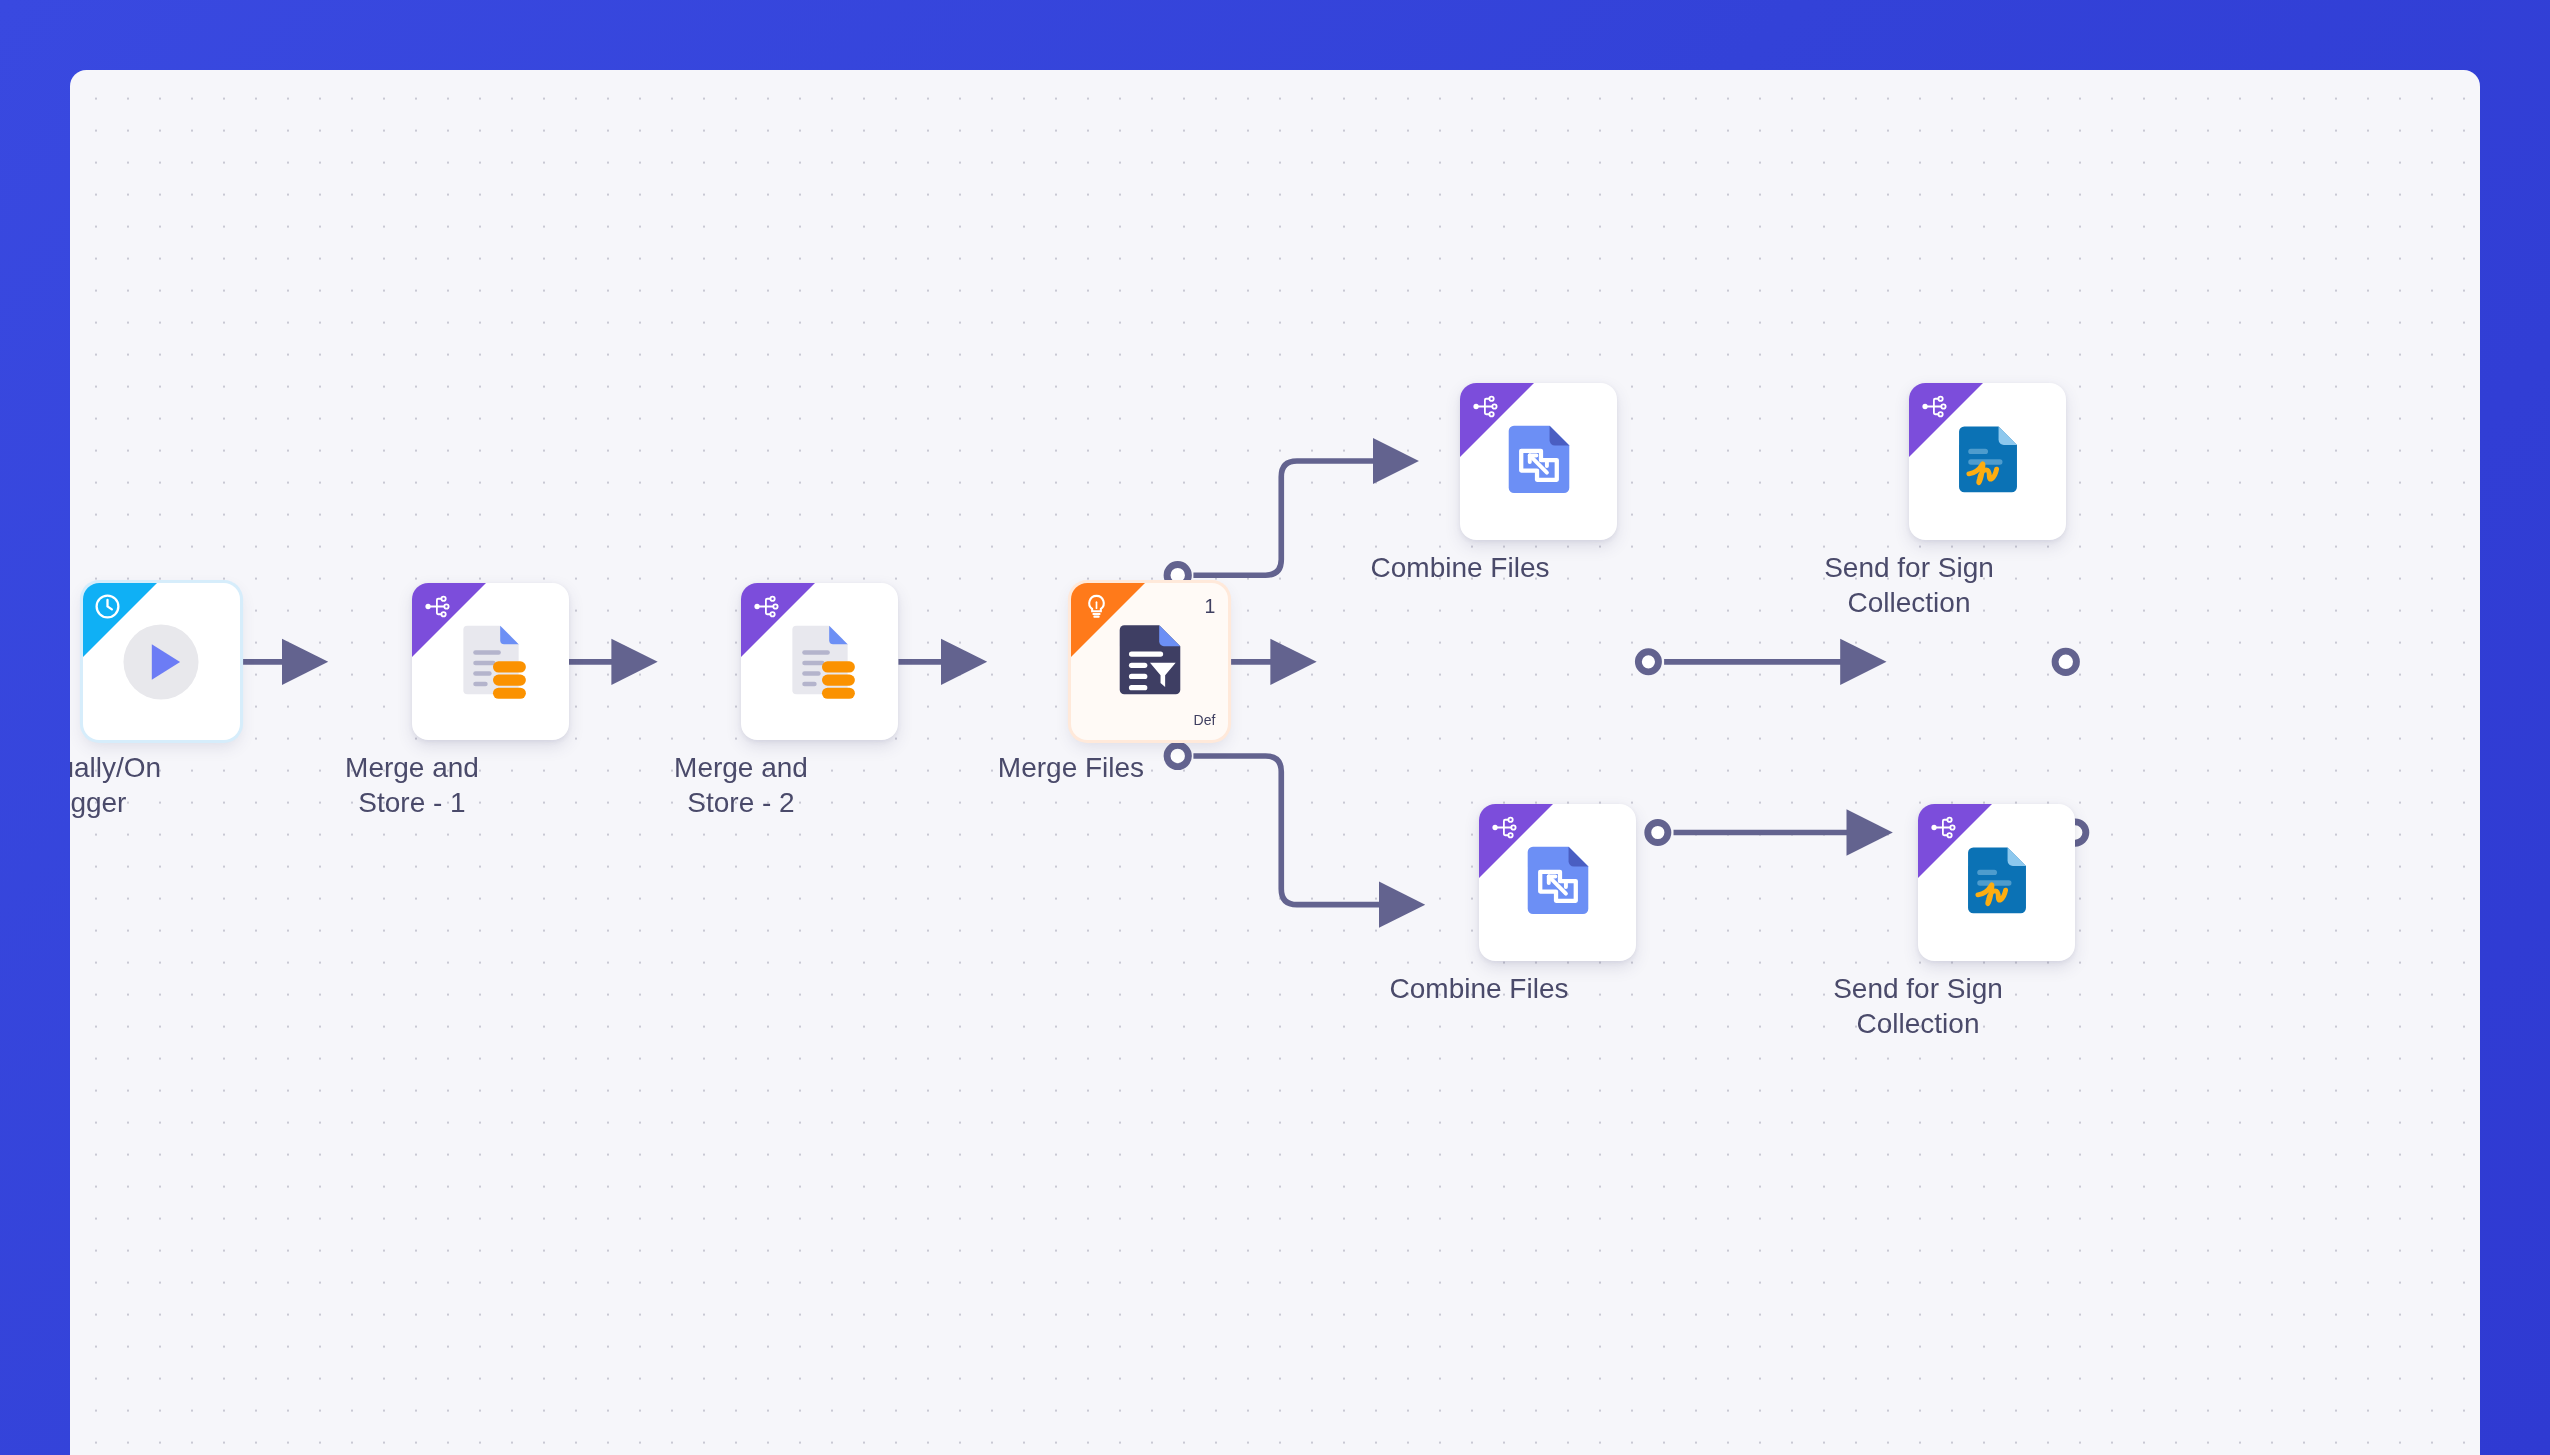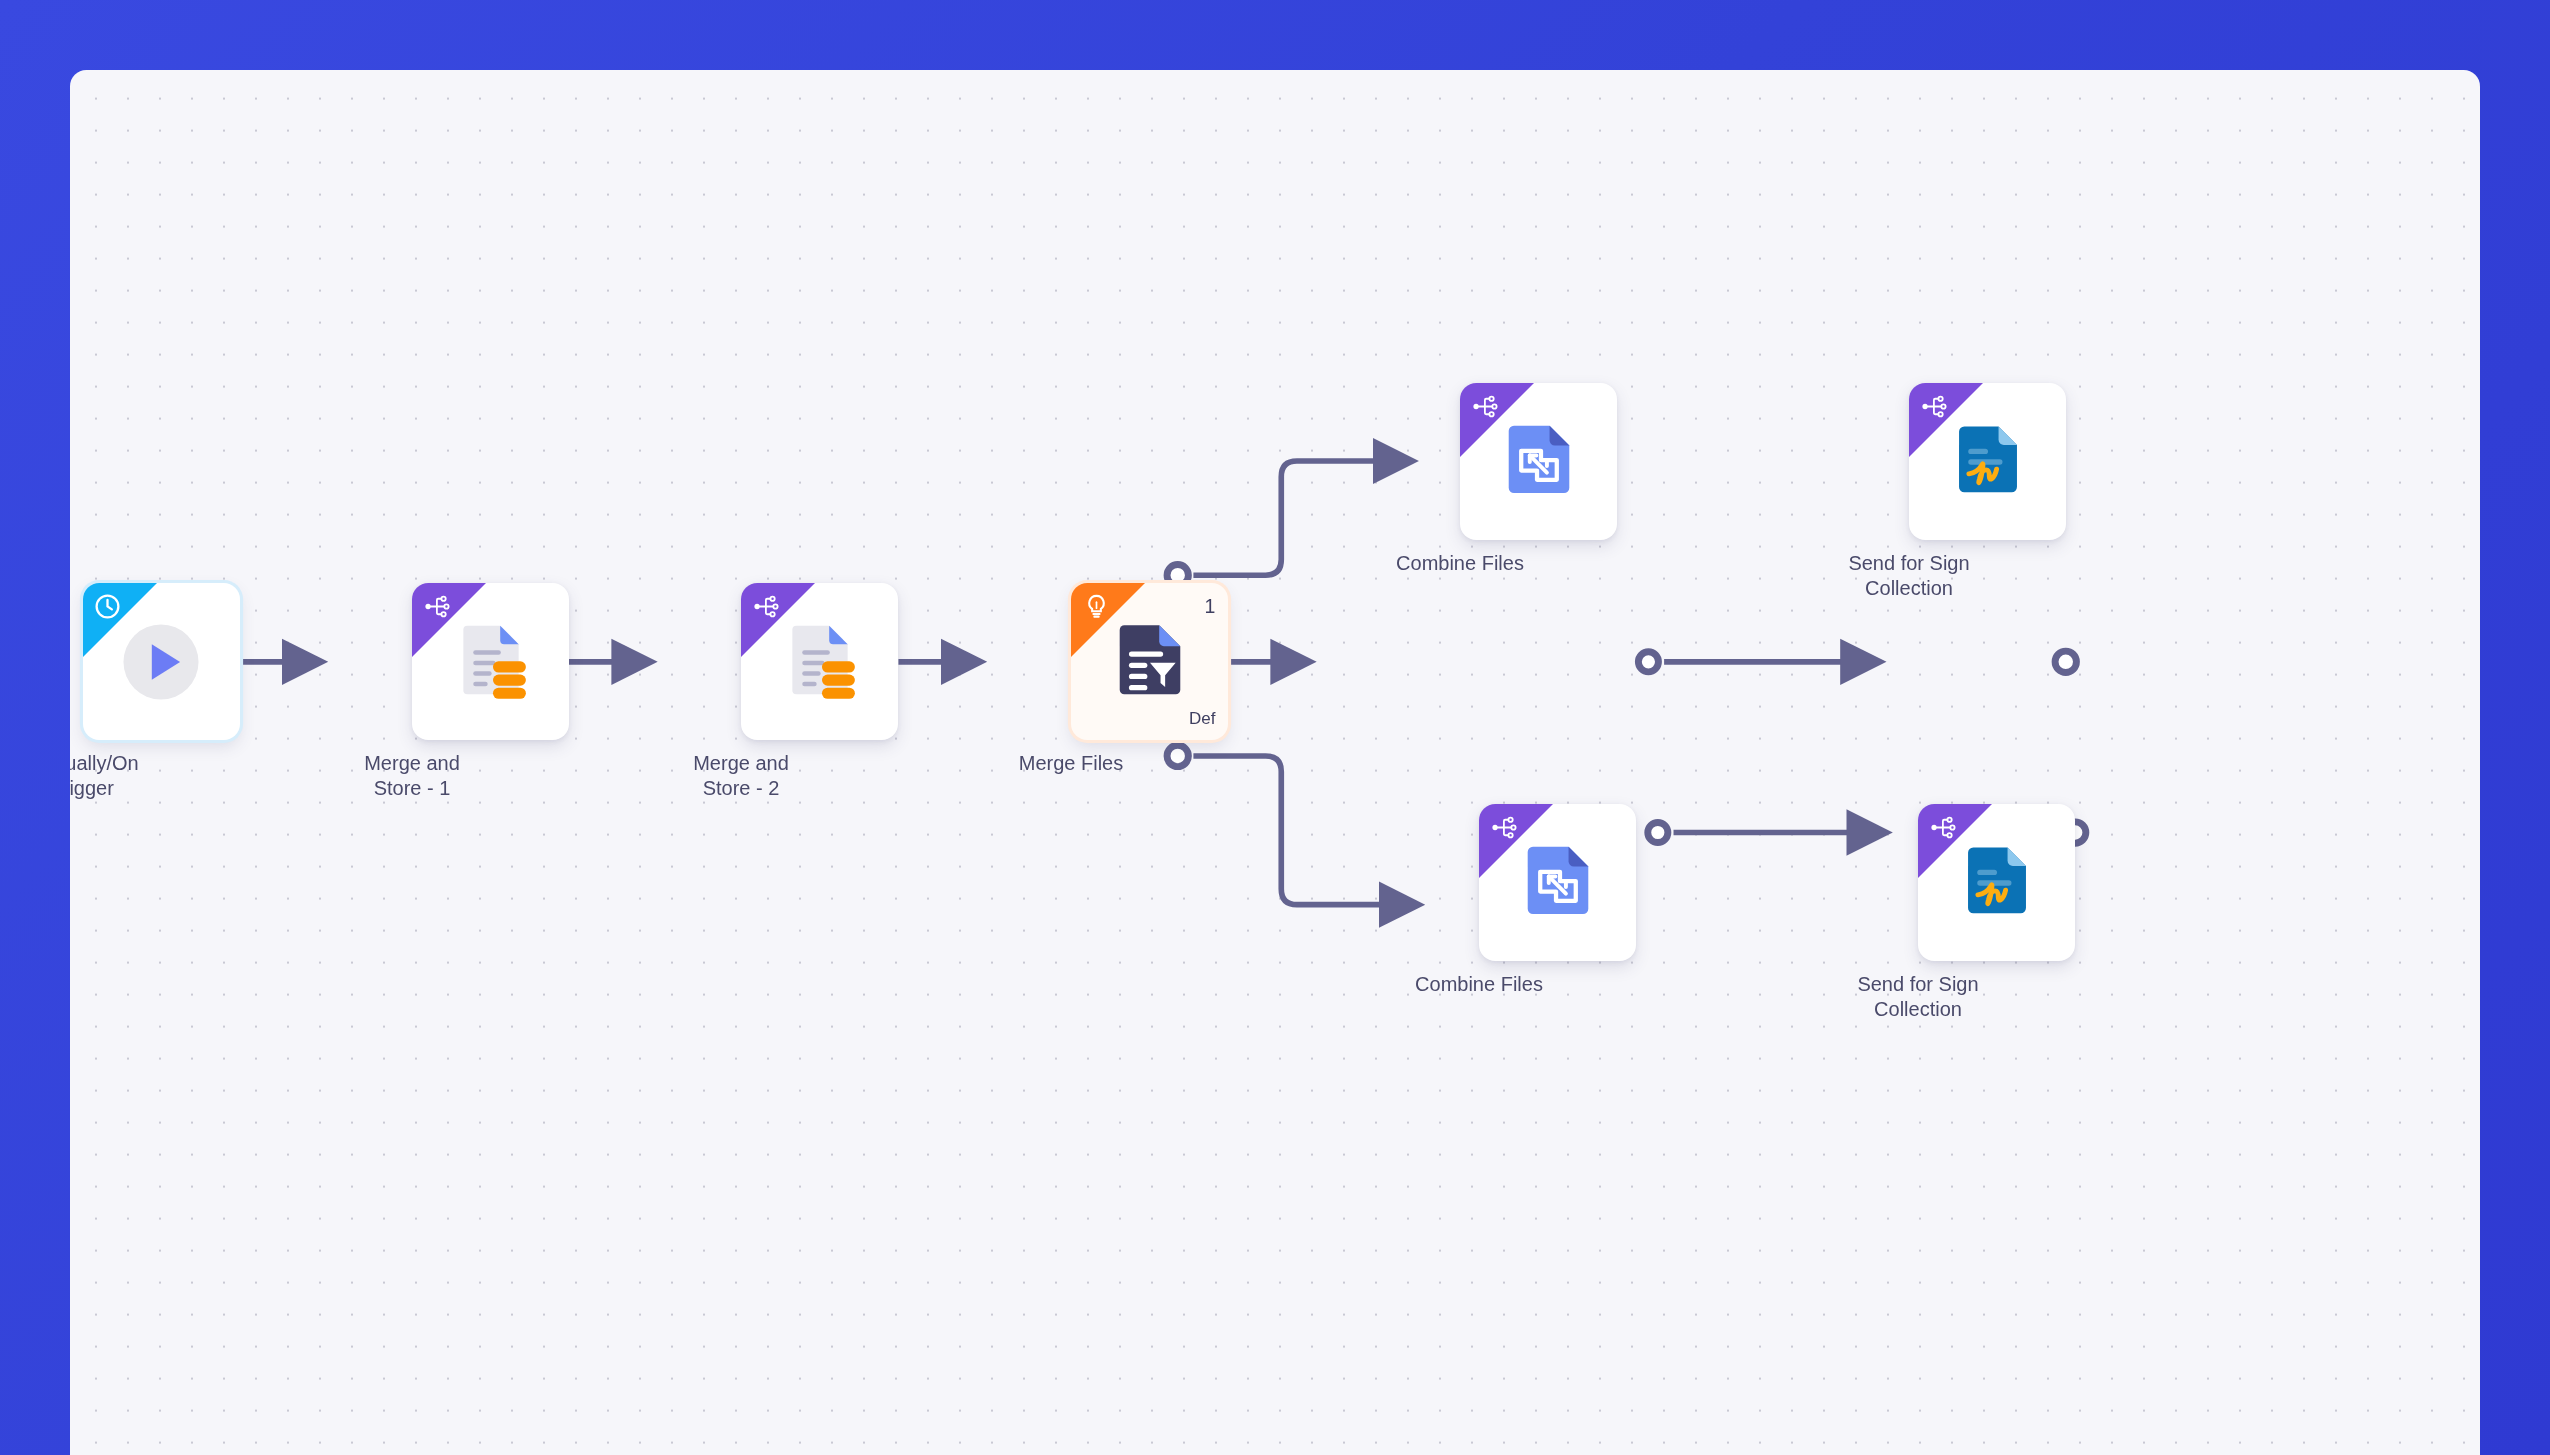--- a/index.html
+++ b/index.html
@@ -37,26 +37,26 @@
   .corner .tri{position:absolute;left:0;top:0;width:100%;height:100%;}
   .corner .glyph{position:absolute;left:10.7px;top:9.4px;width:29px;height:29px;}
 
   .bigicon{position:absolute;left:50%;top:50%;transform:translate(-50%,-50%);width:79px;height:79px;}
 
   .badge{
     position:absolute;color:#3f3f60;font-size:19.5px;line-height:1;
     font-family:"Liberation Sans",sans-serif;
   }
   .badge.tr{right:12.6px;top:14px;}
-  .badge.br{right:12.6px;bottom:12.6px;font-size:17px;}
+  .badge.br{right:12.6px;bottom:12.6px;font-size:14px;}
 
   .label{
     position:absolute;top:168px;left:50%;transform:translateX(-50%);
     width:207px;text-align:center;
-    color:#4a4a6a;font-size:20px;line-height:1.24;
+    color:#4a4a6a;font-size:28px;line-height:1.24;
     font-family:"Liberation Sans",sans-serif;
     white-space:pre-line;
   }
 </style>
 </head>
 <body>
 
 <div id="canvas">
 
   <svg id="edges" viewBox="0 0 3840 2320">

